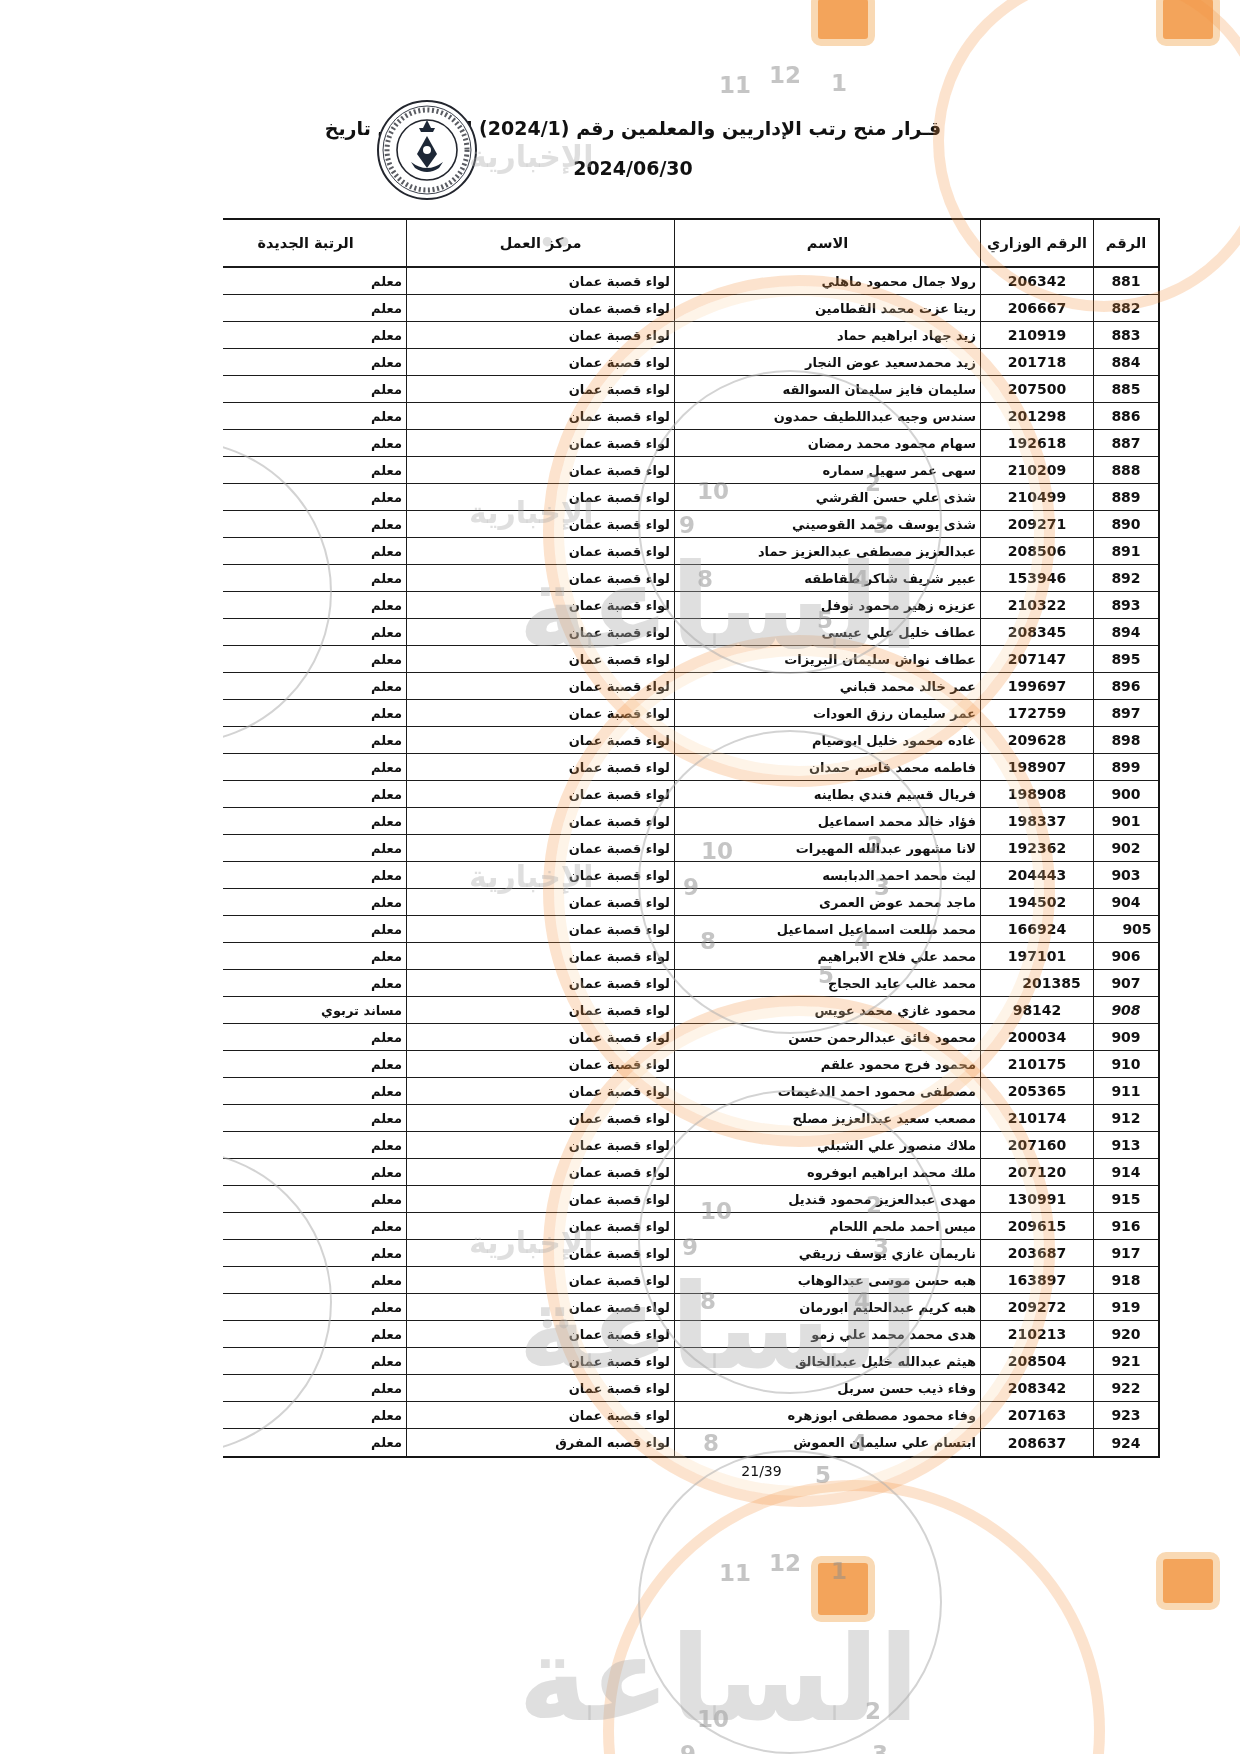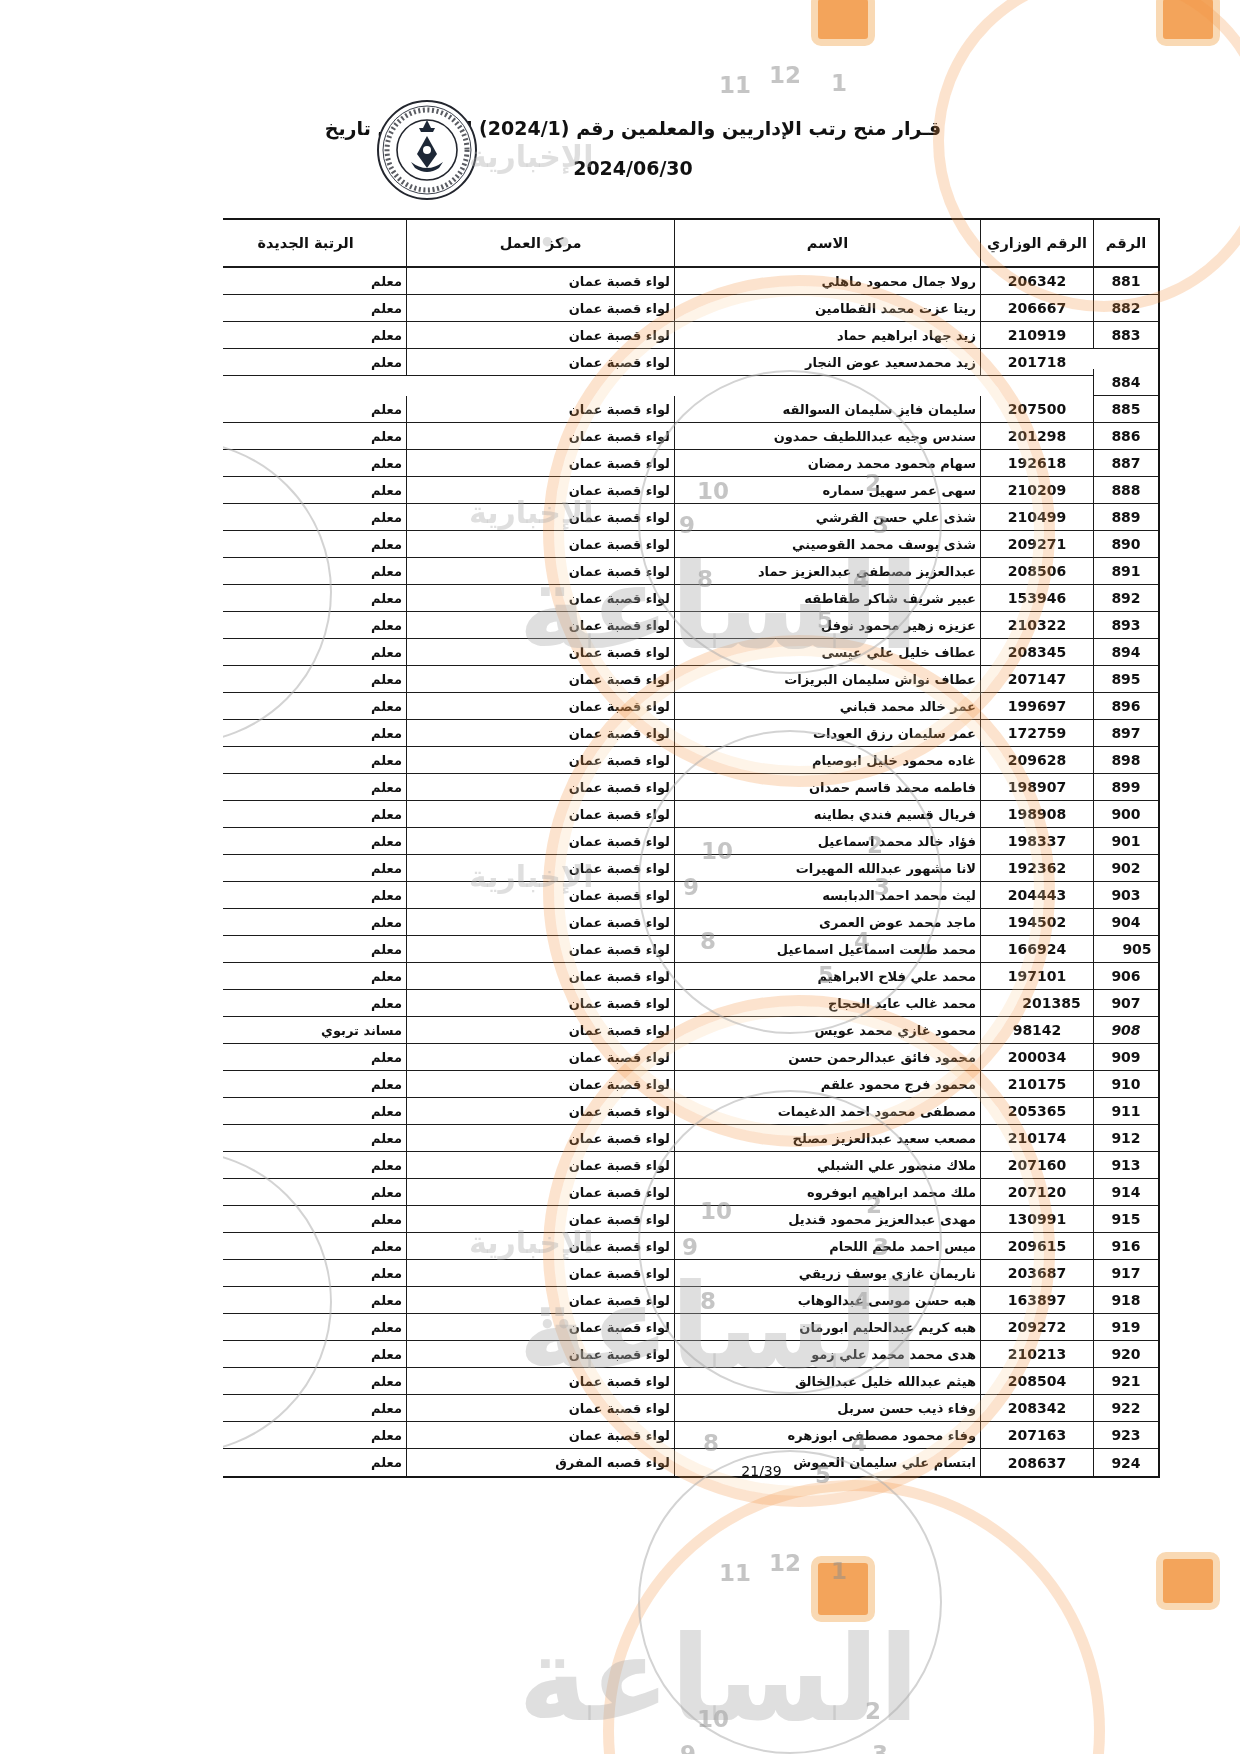--- a/index.html
+++ b/index.html
@@ -174,21 +174,21 @@
           <div class="cell c-rank">معلم</div>
         </div>
         <div class="trow">
           <div class="cell c-no" style="direction: ltr;">883</div>
           <div class="cell c-min" style="direction: ltr;">210919</div>
           <div class="cell c-name">زيد جهاد ابراهيم حماد</div>
           <div class="cell c-center">لواء قصبة عمان</div>
           <div class="cell c-rank">معلم</div>
         </div>
         <div class="trow">
-          <div class="cell c-no" style="direction: ltr; margin-top: 20px;">884</div>
+          <div class="cell c-no" style="direction: ltr;">884</div>
           <div class="cell c-min" style="direction: ltr;">201718</div>
           <div class="cell c-name">زيد محمدسعيد عوض النجار</div>
           <div class="cell c-center">لواء قصبة عمان</div>
           <div class="cell c-rank">معلم</div>
         </div>
         <div class="trow">
           <div class="cell c-no" style="direction: ltr;">885</div>
           <div class="cell c-min" style="direction: ltr;">207500</div>
           <div class="cell c-name">سليمان فايز سليمان السوالقه</div>
           <div class="cell c-center">لواء قصبة عمان</div>

